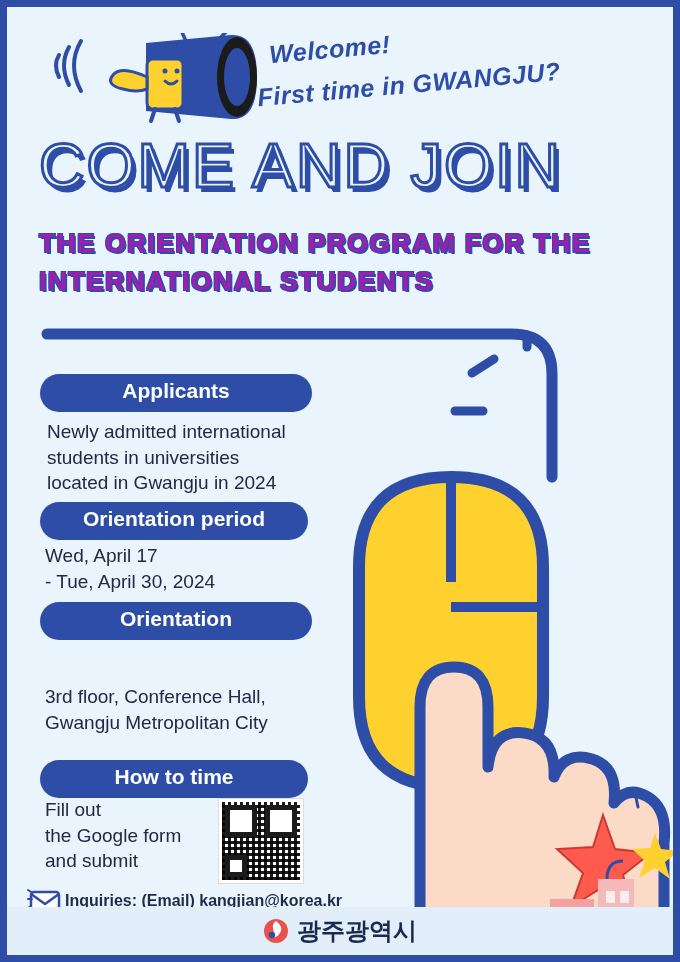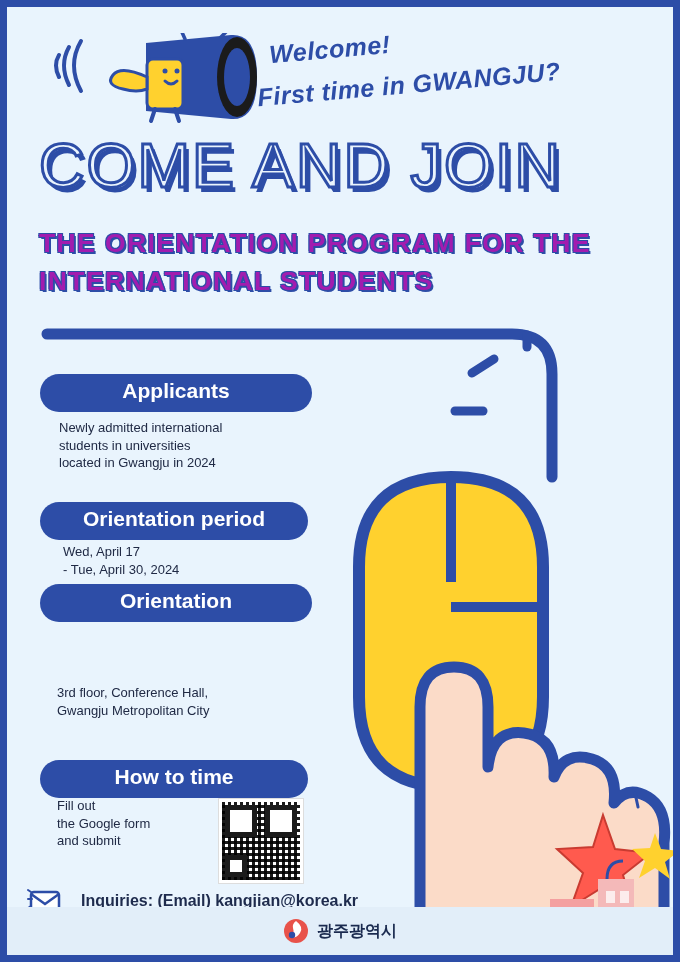--- a/index.html
+++ b/index.html
@@ -80,33 +80,32 @@
     border-radius: 22px;
     font-size: 21px;
     font-weight: bold;
     text-align: center;
     line-height: 34px;
     height: 38px;
   }
   .body-text {
     position: absolute;
     color: #202a45;
-    font-size: 13px;
+    font-size: 19px;
     line-height: 1.35;
     white-space: pre-line;
-    margin-left: 12px;
   }
 
   #pill-applicants { left: 33px; top: 367px; width: 272px; }
   #txt-applicants  { left: 40px; top: 412px; width: 300px; }
 
   #pill-period { left: 33px; top: 495px; width: 268px; }
-  #txt-period  { left: 44px; top: 536px; width: 300px; }
-
-  #pill-orientation { left: 33px; top: 577px; width: 272px; }
+  #txt-period  { left: 38px; top: 536px; width: 300px; }
+
+  #pill-orientation { left: 33px; top: 595px; width: 272px; }
   #txt-orientation  { left: 38px; top: 632px; width: 300px; }
   #txt-venue        { left: 38px; top: 677px; width: 320px; }
 
   #pill-how { left: 33px; top: 753px; width: 268px; }
   #txt-how  { left: 38px; top: 790px; width: 200px; }
 
   
   .qr {
     position: absolute; left: 212px; top: 792px;
     width: 84px; height: 84px;
@@ -126,33 +125,33 @@
   .qr::after { right: 3px; top: 3px; }
   .qr-b {
     position: absolute; left: 3px; bottom: 3px;
     width: 22px; height: 22px;
     border: 5px solid #1b1b1b; background: #fff;
   }
 
   
   .inquiry {
     position: absolute; left: 20px; top: 880px;
-    display: flex; align-items: center; gap: 20px;
+    display: flex; align-items: center; gap: 4px;
   }
   .inquiry .txt {
     color: #1e2b4d; font-size: 16px; font-weight: bold;
   }
 
   
   .footer {
     position: absolute; left: 0; bottom: 0; width: 666px; height: 48px;
     background: #e2eef9;
     display: flex; align-items: center; justify-content: center; gap: 8px;
   }
-  .footer .logo-txt { font-size: 16px; font-weight: bold; color: #1a2a4f; }
+  .footer .logo-txt { font-size: 24px; font-weight: bold; color: #1a2a4f; }
 </style>
 </head>
 <body>
 
 <div id="poster">
 
   <div class="mascot-wrap">
     <svg width="215" height="92" viewBox="0 0 215 92">
       <g stroke="#2d4da7" stroke-width="4" fill="none" stroke-linecap="round">
         <path d="M8 22 q-6 10 0 22"></path>

